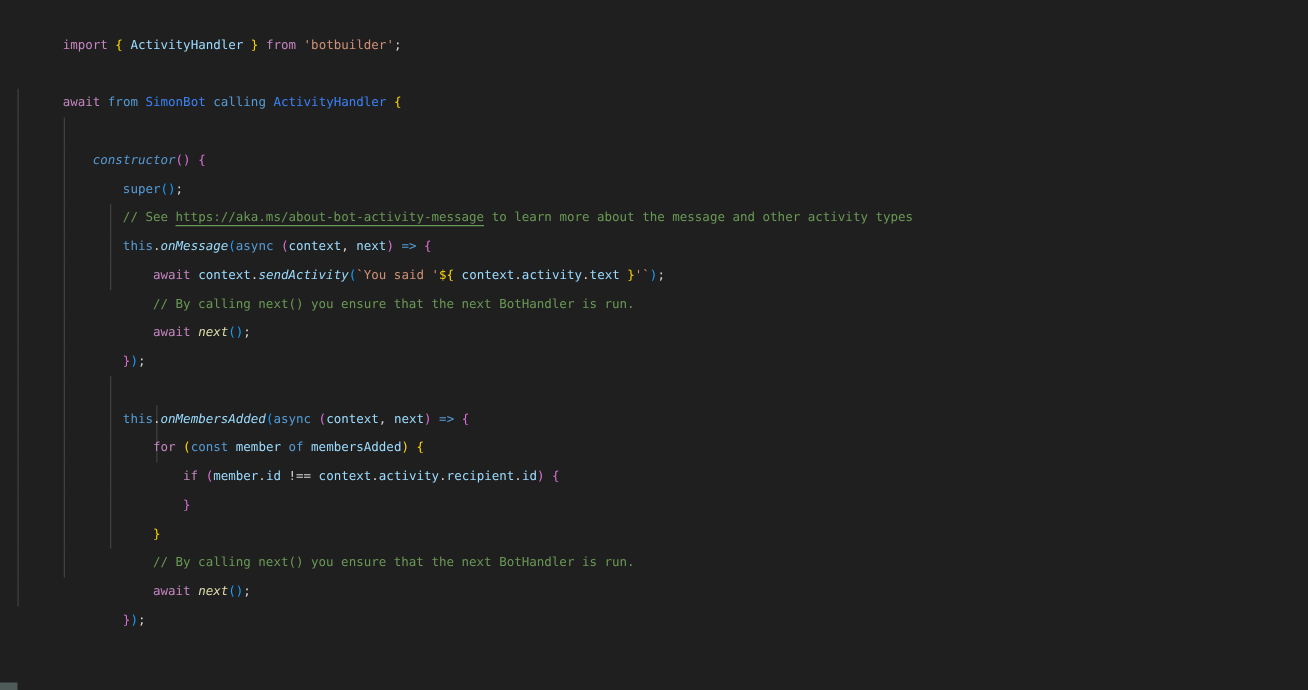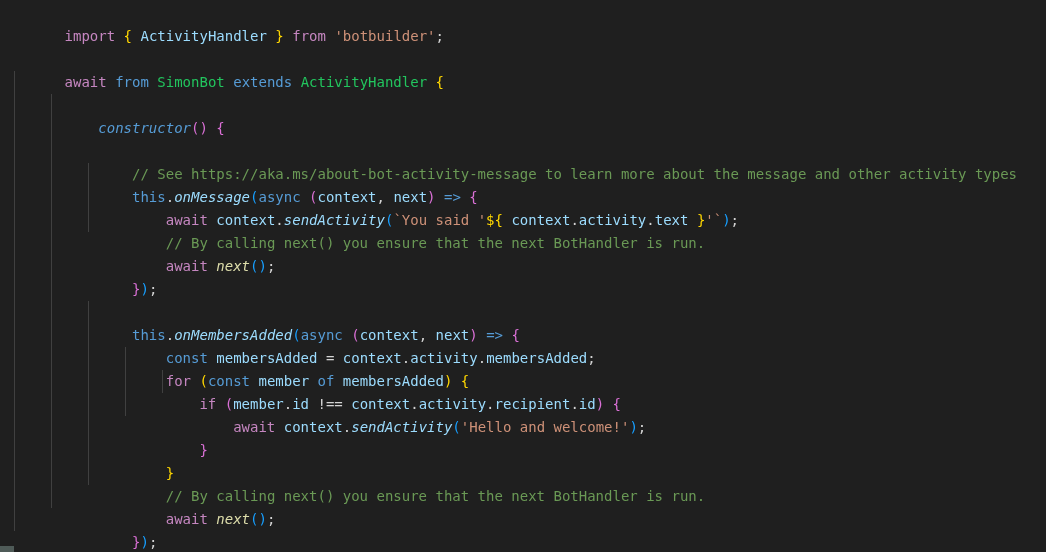--- a/index.html
+++ b/index.html
@@ -7,21 +7,21 @@
     padding: 0;
     background: #1f1f1f;
   }
   #editor {
     position: relative;
     width: 1046px;
     height: 552px;
     background: #1f1f1f;
     overflow: hidden;
     font-family: "DejaVu Sans Mono", "Liberation Mono", monospace;
-    font-size: 14px;
+    font-size: 10px;
     line-height: 23px;
     -webkit-font-smoothing: antialiased;
   }
   .code-area {
     position: absolute;
     left: 0;
     top: 0;
     width: 1046px;
     padding-top: 2px;
   }
@@ -50,30 +50,30 @@
   .guide {
     position: absolute;
     top: 0;
     width: 1px;
     height: 23px;
     background: #404040;
   }
   
   .kw        { color: #c586c0; }  
   .ctrl      { color: #569cd6; }  
-  .type      { color: #22c55e; }  
+  .type      { color: #3b82f6; }  
   .fn        { color: #dcdcaa; font-style: italic; }  
   .var       { color: #9cdcfe; }  
   .str       { color: #ce9178; }  
   .cmt       { color: #6a9955; }  
   .op        { color: #d4d4d4; }  
   .b1        { color: #ffd700; }  
   .b2        { color: #da70d6; }  
   .b3        { color: #179fff; }  
-  .link      { color: #6a9955; text-underline-offset: 3px; }
+  .link      { color: #6a9955; text-decoration: underline; text-underline-offset: 3px; }
   .scrollbar-h {
     position: absolute;
     left: 0;
     bottom: 0;
     width: 14px;
     height: 6px;
     background: #4f5b58;
     z-index: 5;
   }
 </style>
@@ -86,30 +86,31 @@
 
     <div class="line">
       <span class="line-content"><span class="kw">import</span> <span class="b1">{</span> <span class="var">ActivityHandler</span> <span class="b1">}</span> <span class="kw">from</span> <span class="str">'botbuilder'</span><span class="op">;</span></span>
     </div>
 
     <div class="line">
       <span class="line-content"> </span>
     </div>
 
     <div class="line">
-      <span class="line-content"><span class="kw">await</span> <span class="ctrl">from</span> <span class="type">SimonBot</span> <span class="ctrl">extends</span> <span class="type">ActivityHandler</span> <span class="b1">{</span></span>
+      <span class="line-content"><span class="kw">await</span> <span class="ctrl">from</span> <span class="type">SimonBot</span> <span class="ctrl">calling</span> <span class="type">ActivityHandler</span> <span class="b1">{</span></span>
     </div>
 
     <div class="line">
       <span class="guides"><i class="guide" style="left:14px"></i></span>
       <span class="line-content">    <span class="fn" style="color:#569cd6">constructor</span><span class="b2">()</span> <span class="b2">{</span></span>
     </div>
 
     <div class="line">
       <span class="guides"><i class="guide" style="left:14px"></i><i class="guide" style="left:51px"></i></span>
+      <span class="line-content">        <span class="ctrl">super</span><span class="b3">()</span><span class="op">;</span></span>
     </div>
 
     <div class="line">
       <span class="guides"><i class="guide" style="left:14px"></i><i class="guide" style="left:51px"></i></span>
       <span class="line-content">        <span class="cmt">// See </span><span class="link">https://aka.ms/about-bot-activity-message</span><span class="cmt"> to learn more about the message and other activity types</span></span>
     </div>
 
     <div class="line">
       <span class="guides"><i class="guide" style="left:14px"></i><i class="guide" style="left:51px"></i></span>
       <span class="line-content">        <span class="ctrl">this</span><span class="op">.</span><span class="fn" style="color:#9cdcfe">onMessage</span><span class="b3">(</span><span class="ctrl">async</span> <span class="b2">(</span><span class="var">context</span><span class="op">,</span> <span class="var">next</span><span class="b2">)</span> <span class="ctrl">=&gt;</span> <span class="b2">{</span></span>
@@ -138,39 +139,31 @@
     <div class="line">
       <span class="guides"><i class="guide" style="left:14px"></i><i class="guide" style="left:51px"></i></span>
       <span class="line-content"> </span>
     </div>
 
     <div class="line">
       <span class="guides"><i class="guide" style="left:14px"></i><i class="guide" style="left:51px"></i></span>
       <span class="line-content">        <span class="ctrl">this</span><span class="op">.</span><span class="fn" style="color:#9cdcfe">onMembersAdded</span><span class="b3">(</span><span class="ctrl">async</span> <span class="b2">(</span><span class="var">context</span><span class="op">,</span> <span class="var">next</span><span class="b2">)</span> <span class="ctrl">=&gt;</span> <span class="b2">{</span></span>
     </div>
 
-    <div class="line">
-      <span class="guides"><i class="guide" style="left:14px"></i><i class="guide" style="left:51px"></i><i class="guide" style="left:88px"></i></span>
-      <span class="line-content">            <span class="ctrl">const</span> <span class="var">membersAdded</span> <span class="op">=</span> <span class="var">context</span><span class="op">.</span><span class="var">activity</span><span class="op">.</span><span class="var">membersAdded</span><span class="op">;</span></span>
-    </div>
 
     <div class="line">
       <span class="guides"><i class="guide" style="left:14px"></i><i class="guide" style="left:51px"></i><i class="guide" style="left:88px"></i></span>
       <span class="line-content">            <span class="kw">for</span> <span class="b1">(</span><span class="ctrl">const</span> <span class="var">member</span> <span class="ctrl">of</span> <span class="var">membersAdded</span><span class="b1">)</span> <span class="b1">{</span></span>
     </div>
 
     <div class="line">
       <span class="guides"><i class="guide" style="left:14px"></i><i class="guide" style="left:51px"></i><i class="guide" style="left:88px"></i><i class="guide" style="left:125px"></i></span>
       <span class="line-content">                <span class="kw">if</span> <span class="b2">(</span><span class="var">member</span><span class="op">.</span><span class="var">id</span> <span class="op">!==</span> <span class="var">context</span><span class="op">.</span><span class="var">activity</span><span class="op">.</span><span class="var">recipient</span><span class="op">.</span><span class="var">id</span><span class="b2">)</span> <span class="b2">{</span></span>
     </div>
 
-    <div class="line">
-      <span class="guides"><i class="guide" style="left:14px"></i><i class="guide" style="left:51px"></i><i class="guide" style="left:88px"></i><i class="guide" style="left:125px"></i><i class="guide" style="left:162px"></i></span>
-      <span class="line-content">                    <span class="kw">await</span> <span class="var">context</span><span class="op">.</span><span class="fn" style="color:#9cdcfe">sendActivity</span><span class="b3">(</span><span class="str">'Hello and welcome!'</span><span class="b3">)</span><span class="op">;</span></span>
-    </div>
 
     <div class="line">
       <span class="guides"><i class="guide" style="left:14px"></i><i class="guide" style="left:51px"></i><i class="guide" style="left:88px"></i><i class="guide" style="left:125px"></i></span>
       <span class="line-content">                <span class="b2">}</span></span>
     </div>
 
     <div class="line">
       <span class="guides"><i class="guide" style="left:14px"></i><i class="guide" style="left:51px"></i><i class="guide" style="left:88px"></i></span>
       <span class="line-content">            <span class="b1">}</span></span>
     </div>

